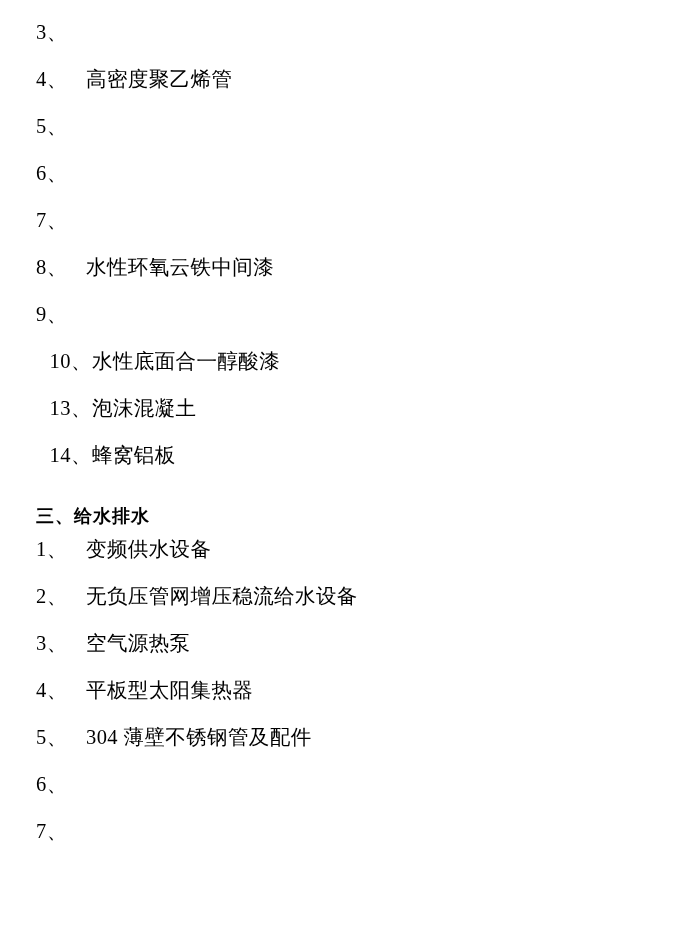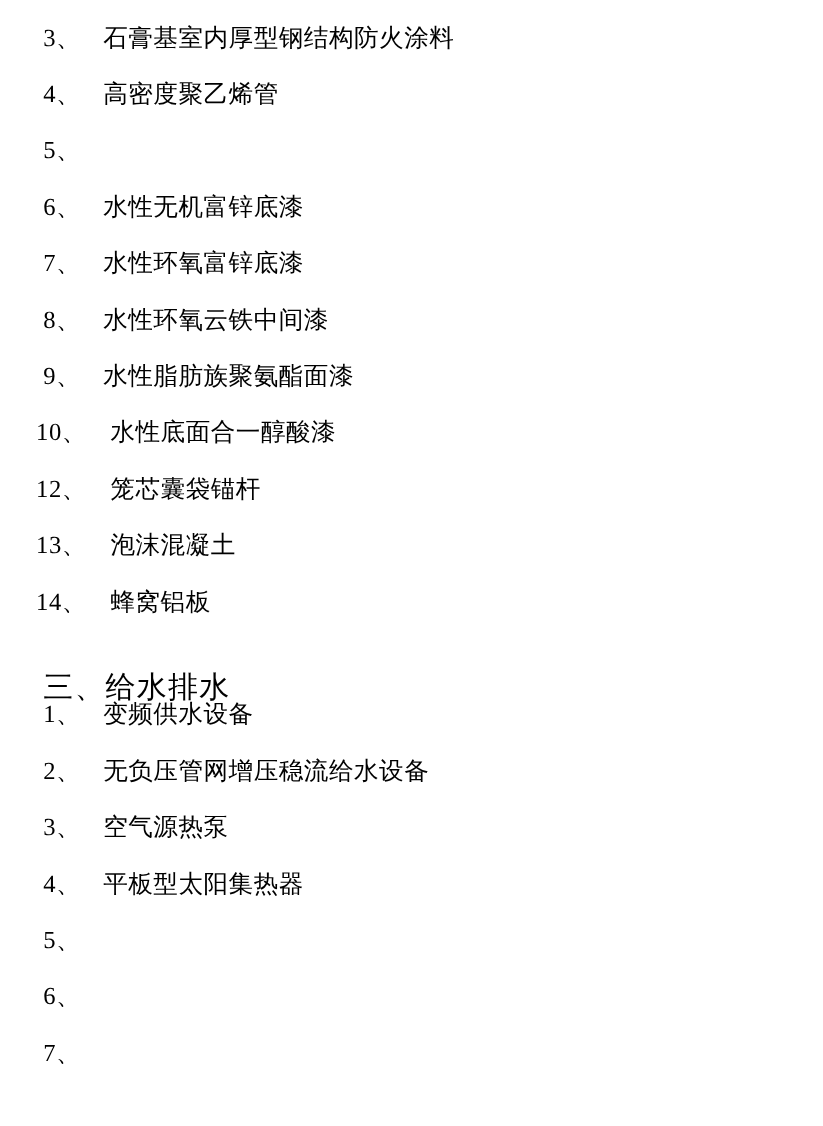--- a/index.html
+++ b/index.html
@@ -35,77 +35,69 @@
     height: 47px;
     white-space: nowrap;
   }
   .item .num {
     display: inline-block;
     text-align: left;
     flex: 0 0 auto;
     letter-spacing: 0.5px;
   }
   .item.n1 .num { width: 50px; padding-left: 6px; }
-  .item.n2 .num { width: 62px; padding-left: 0px; }
+  .item.n2 .num { width: 62px; padding-left: 0px; text-align: right; }
   .item .txt {
     flex: 0 1 auto;
     letter-spacing: 0.4px;
   }
   .section-heading {
-    font-size: 25px;
-    font-weight: normal;
+    font-size: 18px;
+    font-weight: bold;
     letter-spacing: 1px;
     height: 47px;
     line-height: 1.0;
     display: flex;
-    align-items: flex-end;
+    align-items: center;
     padding-left: 6px;
   }
   .spacer-top { height: 14px; }
 </style>
 </head>
 <body>
 
 <div class="page">
   <div class="spacer-top"></div>
   <div class="doc-list" id="doc-list">
       <div class="item n1">
         <span class="num">3、</span>
-        <span class="txt">石膏基室内厚型钢结构防火涂料</span>
       </div>
       <div class="item n1">
         <span class="num">4、</span>
         <span class="txt">高密度聚乙烯管</span>
       </div>
       <div class="item n1">
         <span class="num">5、</span>
       </div>
       <div class="item n1">
         <span class="num">6、</span>
-        <span class="txt">水性无机富锌底漆</span>
       </div>
       <div class="item n1">
         <span class="num">7、</span>
-        <span class="txt">水性环氧富锌底漆</span>
       </div>
       <div class="item n1">
         <span class="num">8、</span>
         <span class="txt">水性环氧云铁中间漆</span>
       </div>
       <div class="item n1">
         <span class="num">9、</span>
-        <span class="txt">水性脂肪族聚氨酯面漆</span>
       </div>
       <div class="item n2">
         <span class="num">10、</span>
         <span class="txt">水性底面合一醇酸漆</span>
-      </div>
-      <div class="item n2">
-        <span class="num">12、</span>
-        <span class="txt">笼芯囊袋锚杆</span>
       </div>
       <div class="item n2">
         <span class="num">13、</span>
         <span class="txt">泡沫混凝土</span>
       </div>
       <div class="item n2">
         <span class="num">14、</span>
         <span class="txt">蜂窝铝板</span>
       </div>
       <div class="section-heading">
@@ -122,20 +114,21 @@
       <div class="item n1">
         <span class="num">3、</span>
         <span class="txt">空气源热泵</span>
       </div>
       <div class="item n1">
         <span class="num">4、</span>
         <span class="txt">平板型太阳集热器</span>
       </div>
       <div class="item n1">
         <span class="num">5、</span>
+        <span class="txt">304 薄壁不锈钢管及配件</span>
       </div>
       <div class="item n1">
         <span class="num">6、</span>
       </div>
       <div class="item n1">
         <span class="num">7、</span>
       </div>
     </div>
 </div>
 

